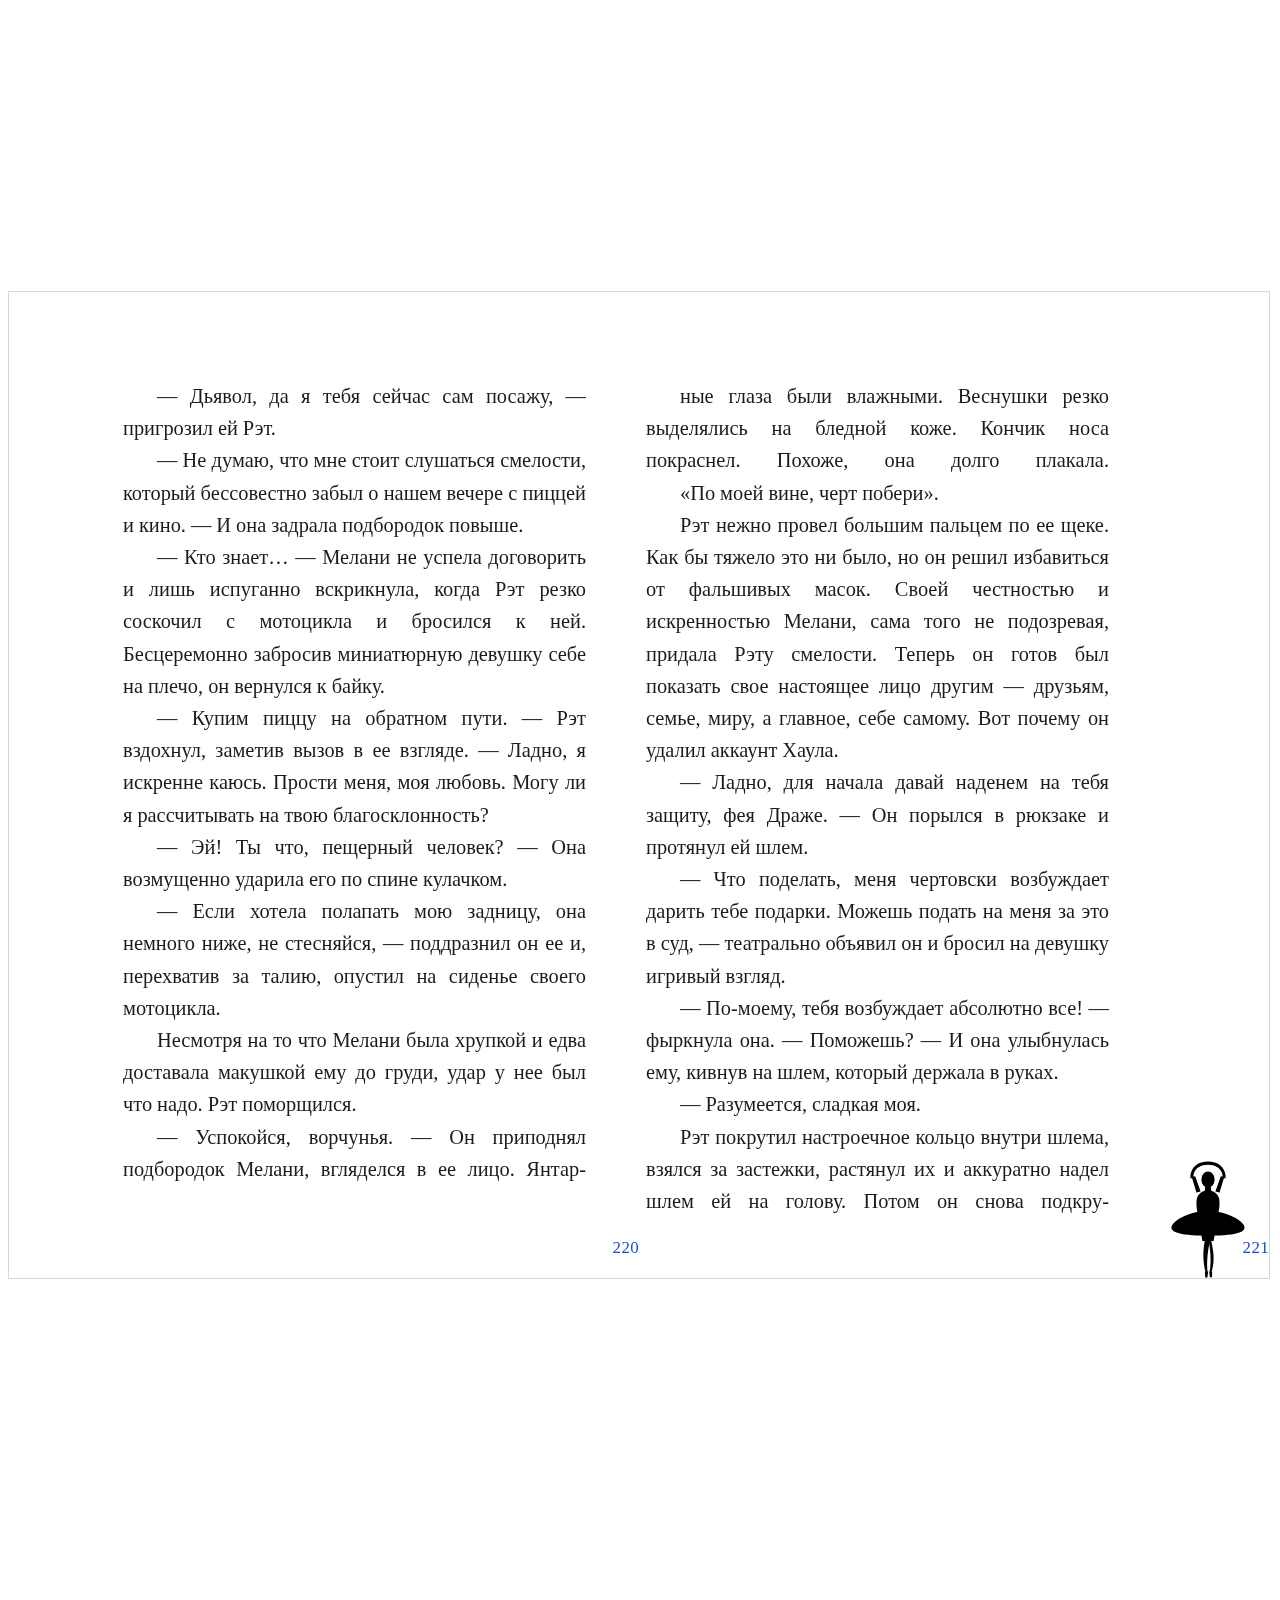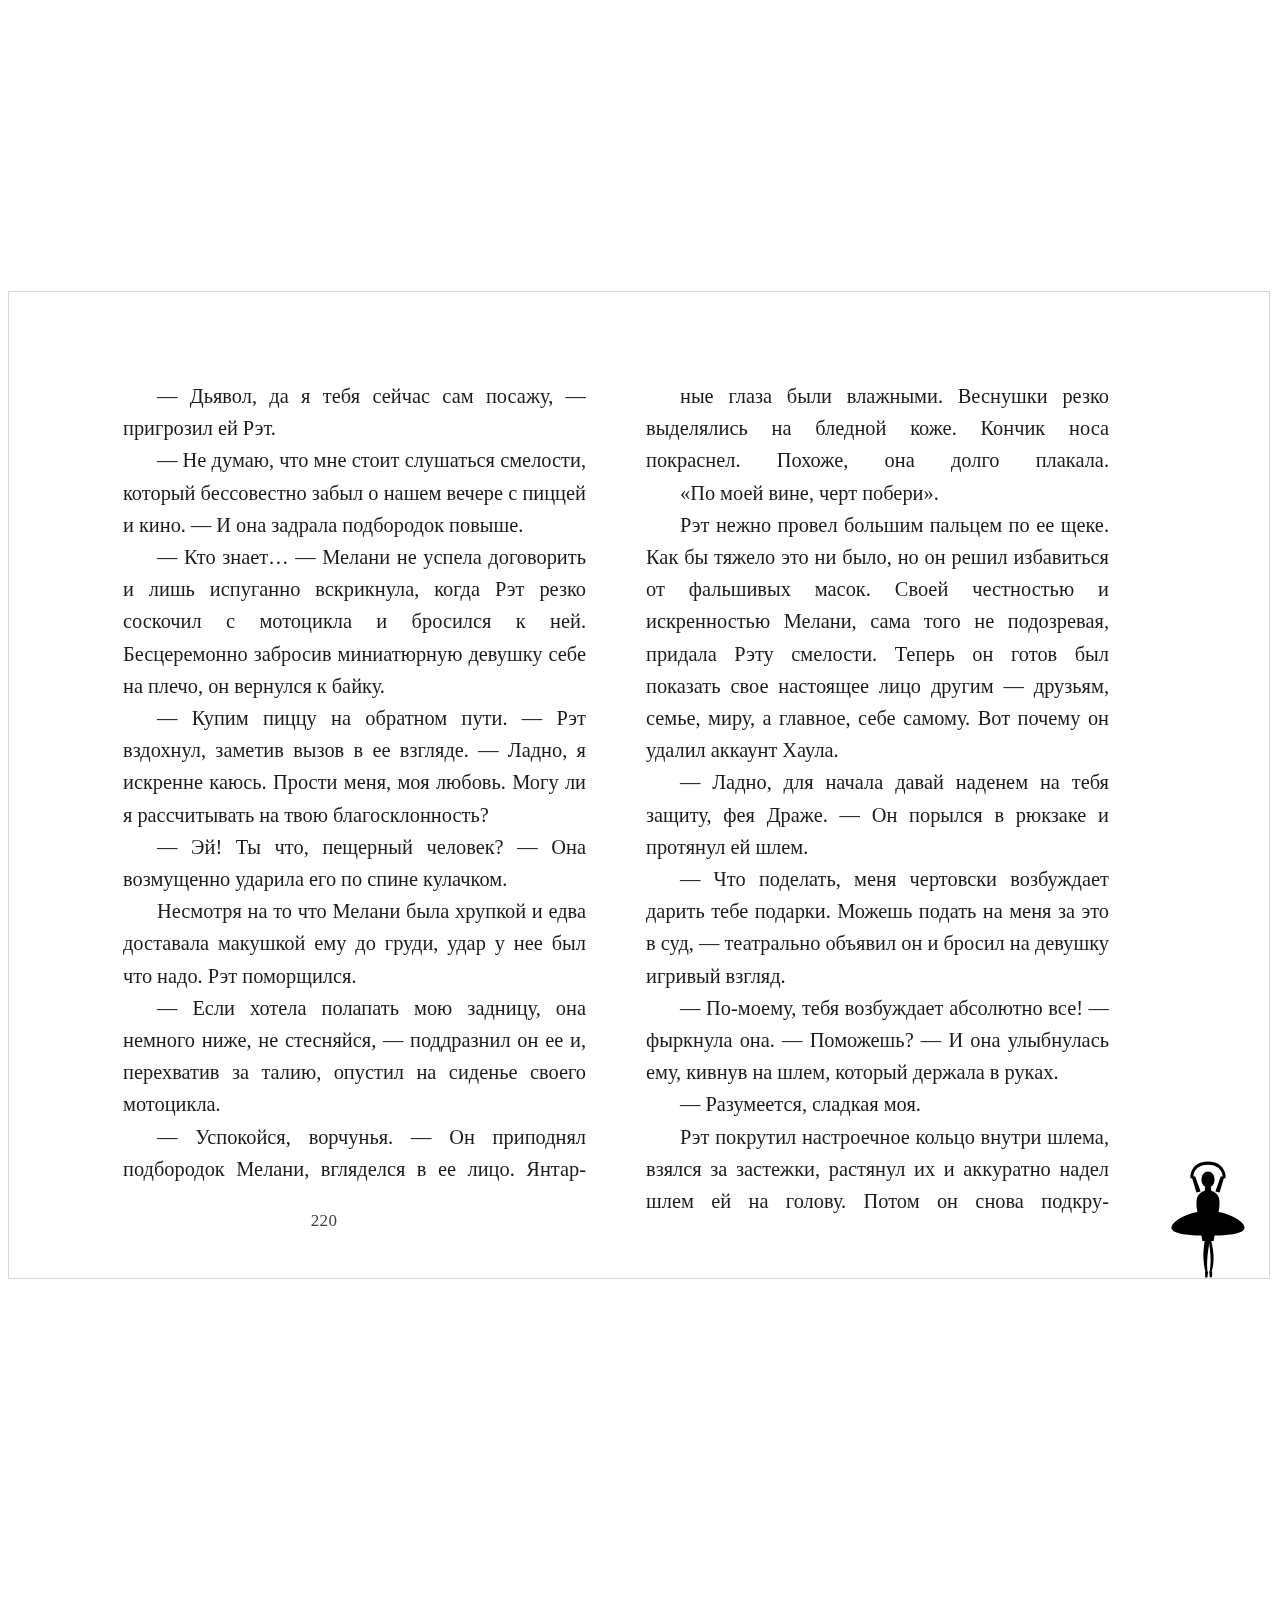--- a/index.html
+++ b/index.html
@@ -62,26 +62,26 @@
     text-indent: 34px;
   }
 
   
   .text-block p.full-justify {
     text-align-last: justify;
   }
 
   .folio {
     position: absolute;
-    bottom: 49px;
+    bottom: 22px;
     width: 100%;
-    text-align: center;
+    text-align: right;
     font-size: 17px;
     line-height: 1;
-    color: #404040;
+    color: #1d4ed8;
     letter-spacing: 0.3px;
   }
 
   .ballerina {
     position: absolute;
     right: 22px;
     bottom: 0px;
     width: 78px;
     height: 125px;
     pointer-events: none;
@@ -94,38 +94,39 @@
 <div class="page-sheet">
   <div class="spread">
 
     <div class="book-page left">
       <div class="text-block">
         <p>— Дьявол, да я тебя сейчас сам посажу, — пригрозил ей Рэт.</p>
         <p>— Не думаю, что мне стоит слушаться смелости, который бессовестно забыл о нашем вечере с пиццей и кино. — И она задрала подбородок повыше.</p>
         <p>— Кто знает… — Мелани не успела договорить и лишь испуганно вскрикнула, когда Рэт резко соскочил с мотоцикла и бросился к ней. Бесцеремонно забросив миниатюрную девушку себе на плечо, он вернулся к байку.</p>
         <p>— Купим пиццу на обратном пути. — Рэт вздохнул, заметив вызов в ее взгляде. — Ладно, я искренне каюсь. Прости меня, моя любовь. Могу ли я рассчитывать на твою благосклонность?</p>
         <p>— Эй! Ты что, пещерный человек? — Она возмущенно ударила его по спине кулачком.</p>
+        <p>— Если хотела полапать мою задницу, она немного ниже, не стесняйся, — поддразнил он ее и, перехватив за талию, опустил на сиденье своего мотоцикла.</p>
         <p>Несмотря на то что Мелани была хрупкой и едва доставала макушкой ему до груди, удар у нее был что надо. Рэт поморщился.</p>
-        <p>— Если хотела полапать мою задницу, она немного ниже, не стесняйся, — поддразнил он ее и, перехватив за талию, опустил на сиденье своего мотоцикла.</p>
         <p class="full-justify">— Успокойся, ворчунья. — Он приподнял подбородок Мелани, вгляделся в ее лицо. Янтар-</p>
       </div>
       <div class="folio">220</div>
     </div>
 
     <div class="book-page right">
       <div class="text-block">
         <p class="full-justify">ные глаза были влажными. Веснушки резко выделялись на бледной коже. Кончик носа покраснел. Похоже, она долго плакала.</p>
         <p>«По моей вине, черт побери».</p>
         <p>Рэт нежно провел большим пальцем по ее щеке. Как бы тяжело это ни было, но он решил избавиться от фальшивых масок. Своей честностью и искренностью Мелани, сама того не подозревая, придала Рэту смелости. Теперь он готов был показать свое настоящее лицо другим — друзьям, семье, миру, а главное, себе самому. Вот почему он удалил аккаунт Хаула.</p>
         <p>— Ладно, для начала давай наденем на тебя защиту, фея Драже. — Он порылся в рюкзаке и протянул ей шлем.</p>
         <p>— Что поделать, меня чертовски возбуждает дарить тебе подарки. Можешь подать на меня за это в суд, — театрально объявил он и бросил на девушку игривый взгляд.</p>
         <p>— По-моему, тебя возбуждает абсолютно все! — фыркнула она. — Поможешь? — И она улыбнулась ему, кивнув на шлем, который держала в руках.</p>
         <p>— Разумеется, сладкая моя.</p>
         <p class="full-justify">Рэт покрутил настроечное кольцо внутри шлема, взялся за застежки, растянул их и аккуратно надел шлем ей на голову. Потом он снова подкру-</p>
       </div>
+      <div class="folio">221</div>
 
       <div class="ballerina">
         <svg viewBox="0 0 78 125" xmlns="http://www.w3.org/2000/svg" aria-hidden="true">
           <g fill="#000000">
 
             <path d="M39 8.5
                      C30.5 8.5 24.5 12.5 22.2 19.0
                      C21.4 21.3 21.2 23.6 21.6 25.4
                      L24.6 24.6
                      C24.3 23.2 24.5 21.5 25.1 19.8

